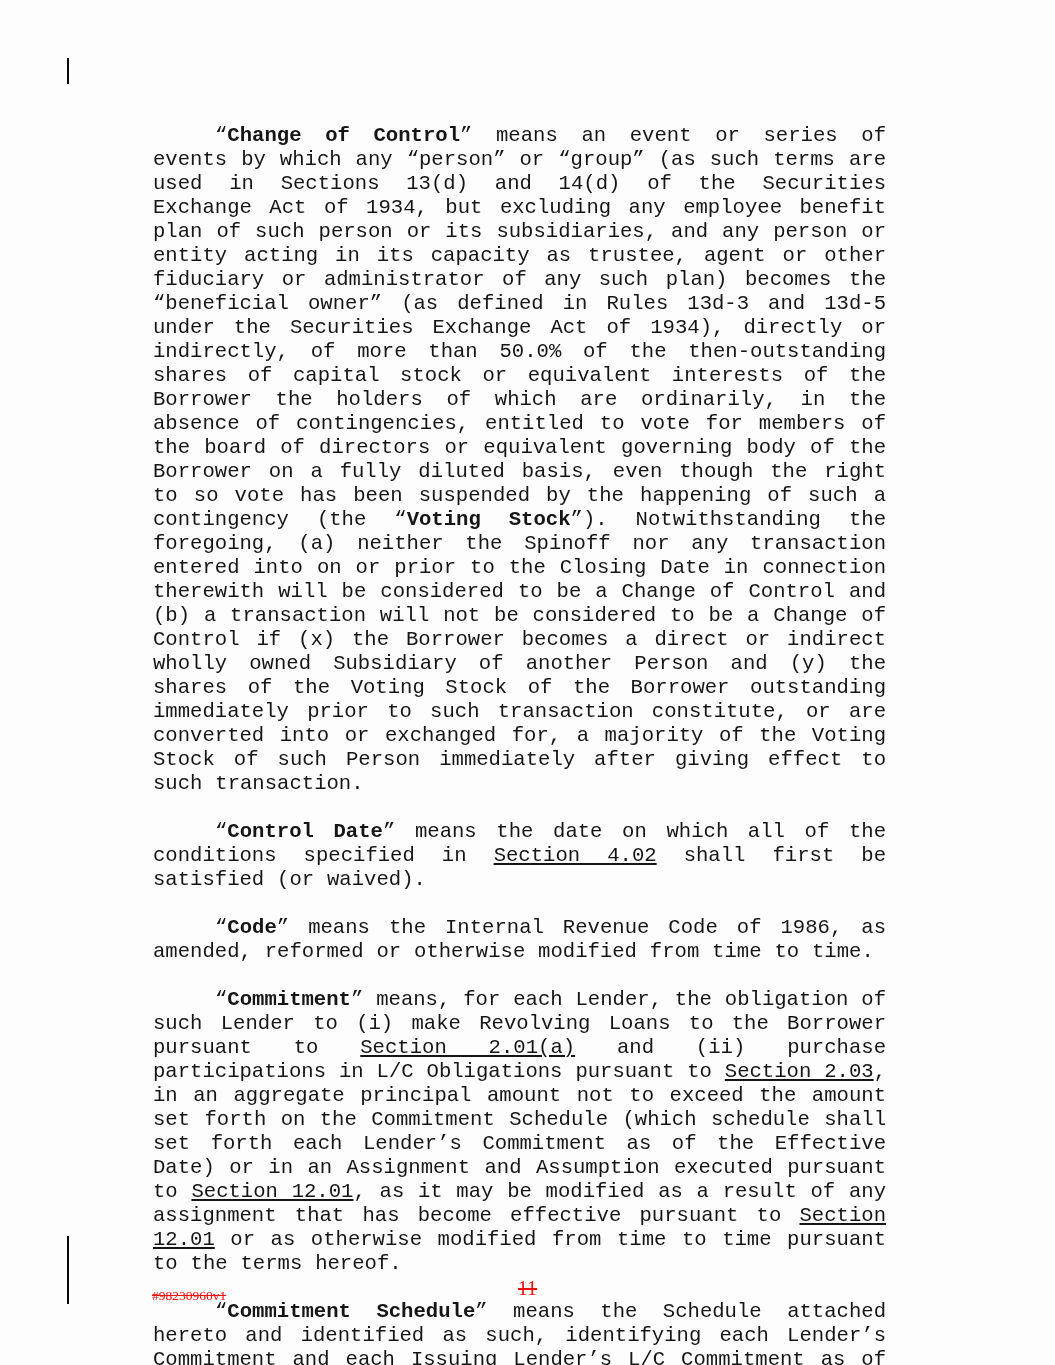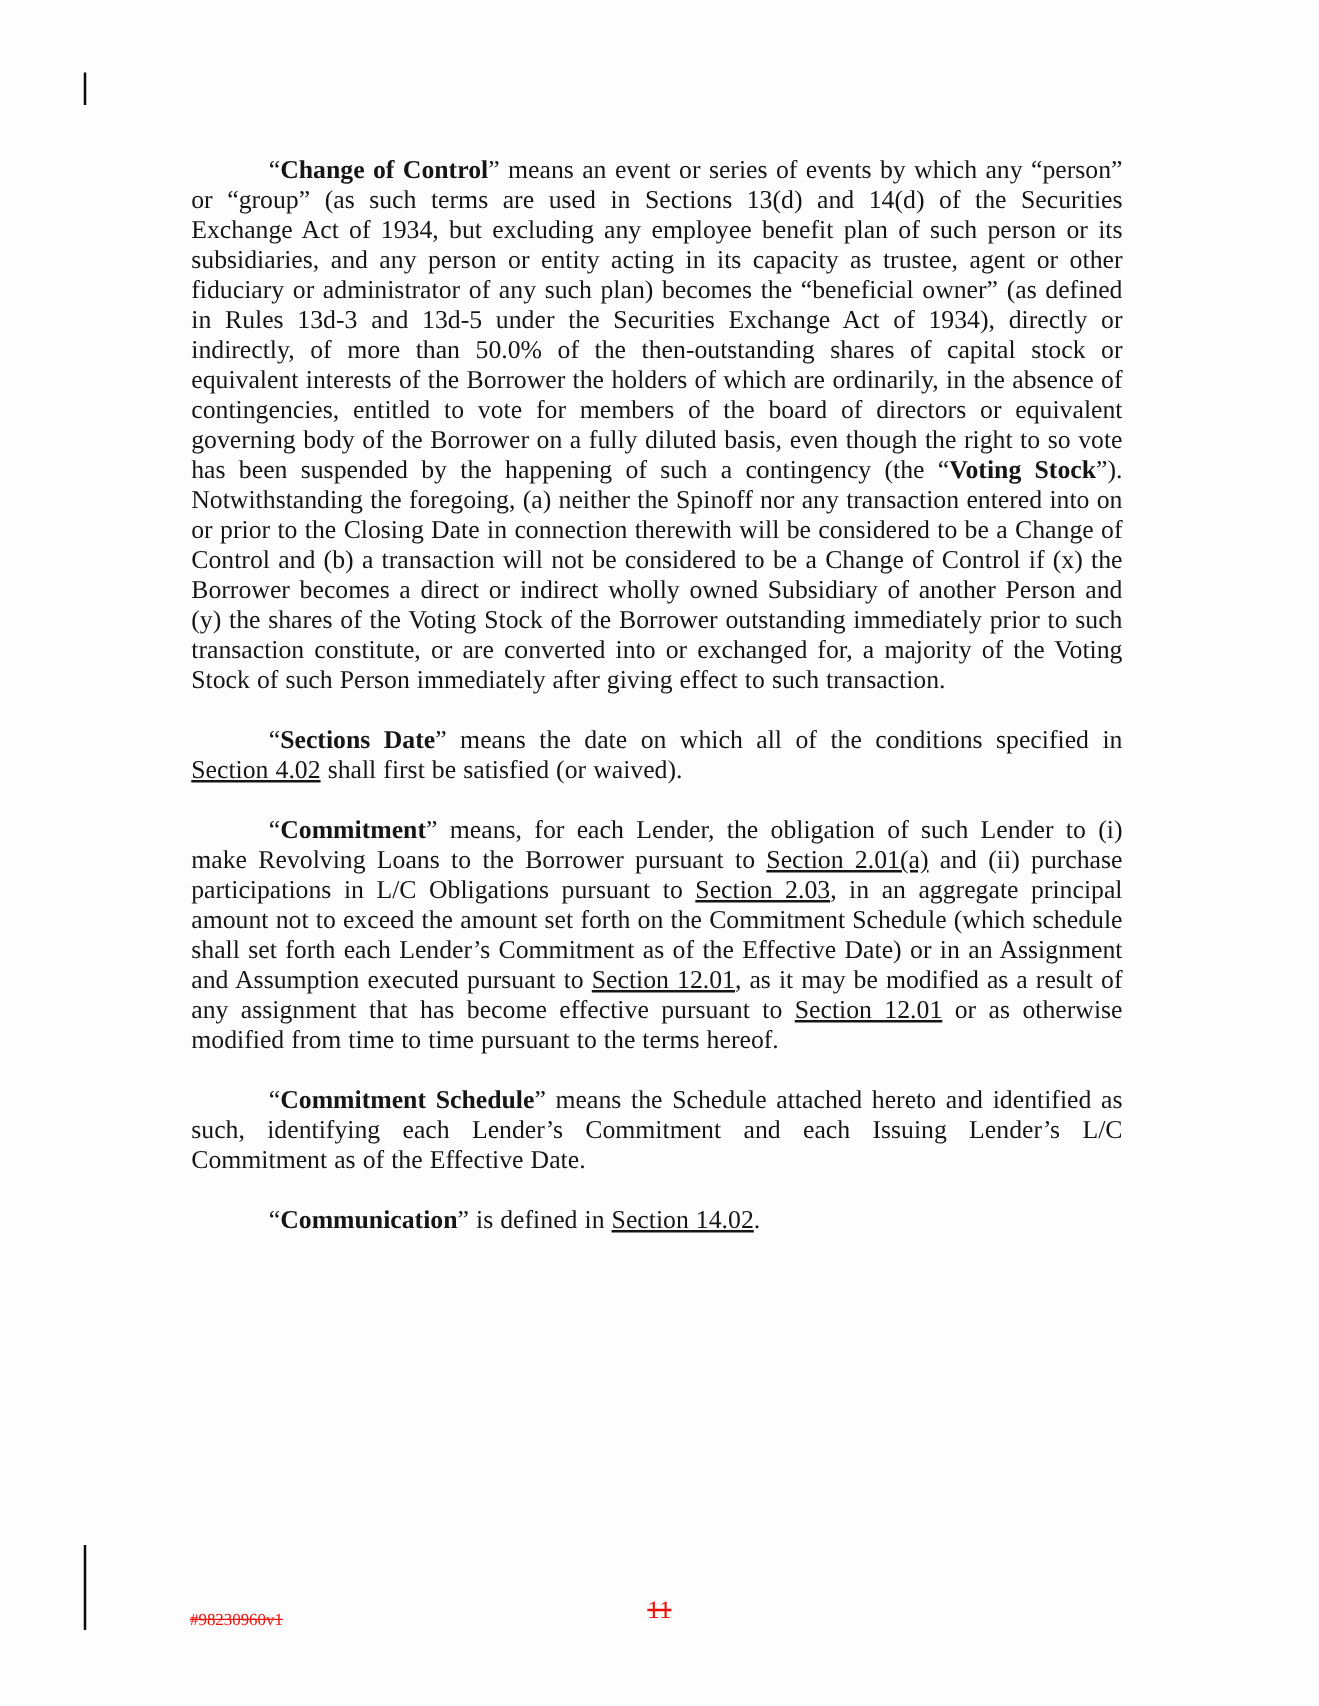--- a/index.html
+++ b/index.html
@@ -31,26 +31,27 @@
   }
   .change-bar.top{ top:58px; height:26px; }
   .change-bar.bottom{ top:1236px; height:68px; }
   .doc-body{
     position:absolute;
     left:153px;
     top:124px;
     width:745px;
   }
   .doc-body p{
-    margin:0 0 24px 0;
+    margin:0 12px 24px 0;
     font-size:20.6px;
     line-height:24px;
     text-align:justify;
     text-indent:62px;
     word-spacing:0.5px;
+    font-family:Liberation Mono, monospace;
   }
   .doc-body p:last-child{ margin-bottom:0; }
   .run-b{ font-weight:bold; }
   .run-u{ text-decoration:underline; }
   .page-number{
     position:absolute;
     top:1236px;
     left:0;
     width:100%;
     text-align:center;
@@ -76,21 +77,22 @@
 <body>
 
 <div class="page">
 
   <div class="change-bar top"></div>
 
   <div class="change-bar bottom"></div>
 
   <main class="doc-body" id="doc-body">
       <p><span>“</span><span class="run-b">Change of Control</span><span>” means an event or series of events by which any “person” or “group” (as such terms are used in Sections 13(d) and 14(d) of the Securities Exchange Act of 1934, but excluding any employee benefit plan of such person or its subsidiaries, and any person or entity acting in its capacity as trustee, agent or other fiduciary or administrator of any such plan) becomes the “beneficial owner” (as defined in Rules 13d-3 and 13d-5 under the Securities Exchange Act of 1934), directly or indirectly, of more than 50.0% of the then-outstanding shares of capital stock or equivalent interests of the Borrower the holders of which are ordinarily, in the absence of contingencies, entitled to vote for members of the board of directors or equivalent governing body of the Borrower on a fully diluted basis, even though the right to so vote has been suspended by the happening of such a contingency (the “</span><span class="run-b">Voting Stock</span><span>”). Notwithstanding the foregoing, (a) neither the Spinoff nor any transaction entered into on or prior to the Closing Date in connection therewith will be considered to be a Change of Control and (b) a transaction will not be considered to be a Change of Control if (x) the Borrower becomes a direct or indirect wholly owned Subsidiary of another Person and (y) the shares of the Voting Stock of the Borrower outstanding immediately prior to such transaction constitute, or are converted into or exchanged for, a majority of the Voting Stock of such Person immediately after giving effect to such transaction.</span></p>
-      <p><span>“</span><span class="run-b">Sections Date</span><span>” means the date on which all of the conditions specified in </span><span class="run-u">Section 4.02</span><span> shall first be satisfied (or waived).</span></p>
+      <p><span>“</span><span class="run-b">Control Date</span><span>” means the date on which all of the conditions specified in </span><span class="run-u">Section 4.02</span><span> shall first be satisfied (or waived).</span></p>
+      <p><span>“</span><span class="run-b">Code</span><span>” means the Internal Revenue Code of 1986, as amended, reformed or otherwise modified from time to time.</span></p>
       <p><span>“</span><span class="run-b">Commitment</span><span>” means, for each Lender, the obligation of such Lender to (i) make Revolving Loans to the Borrower pursuant to </span><span class="run-u">Section 2.01(a)</span><span> and (ii) purchase participations in L/C Obligations pursuant to </span><span class="run-u">Section 2.03</span><span>, in an aggregate principal amount not to exceed the amount set forth on the Commitment Schedule (which schedule shall set forth each Lender’s Commitment as of the Effective Date) or in an Assignment and Assumption executed pursuant to </span><span class="run-u">Section 12.01</span><span>, as it may be modified as a result of any assignment that has become effective pursuant to </span><span class="run-u">Section 12.01</span><span> or as otherwise modified from time to time pursuant to the terms hereof.</span></p>
       <p><span>“</span><span class="run-b">Commitment Schedule</span><span>” means the Schedule attached hereto and identified as such, identifying each Lender’s Commitment and each Issuing Lender’s L/C Commitment as of the Effective Date.</span></p>
       <p><span>“</span><span class="run-b">Communication</span><span>” is defined in </span><span class="run-u">Section 14.02</span><span>.</span></p>
     </main>
 
   <div class="page-number">11</div>
 
   <div class="doc-id">#98230960v1</div>
 
 </div>

